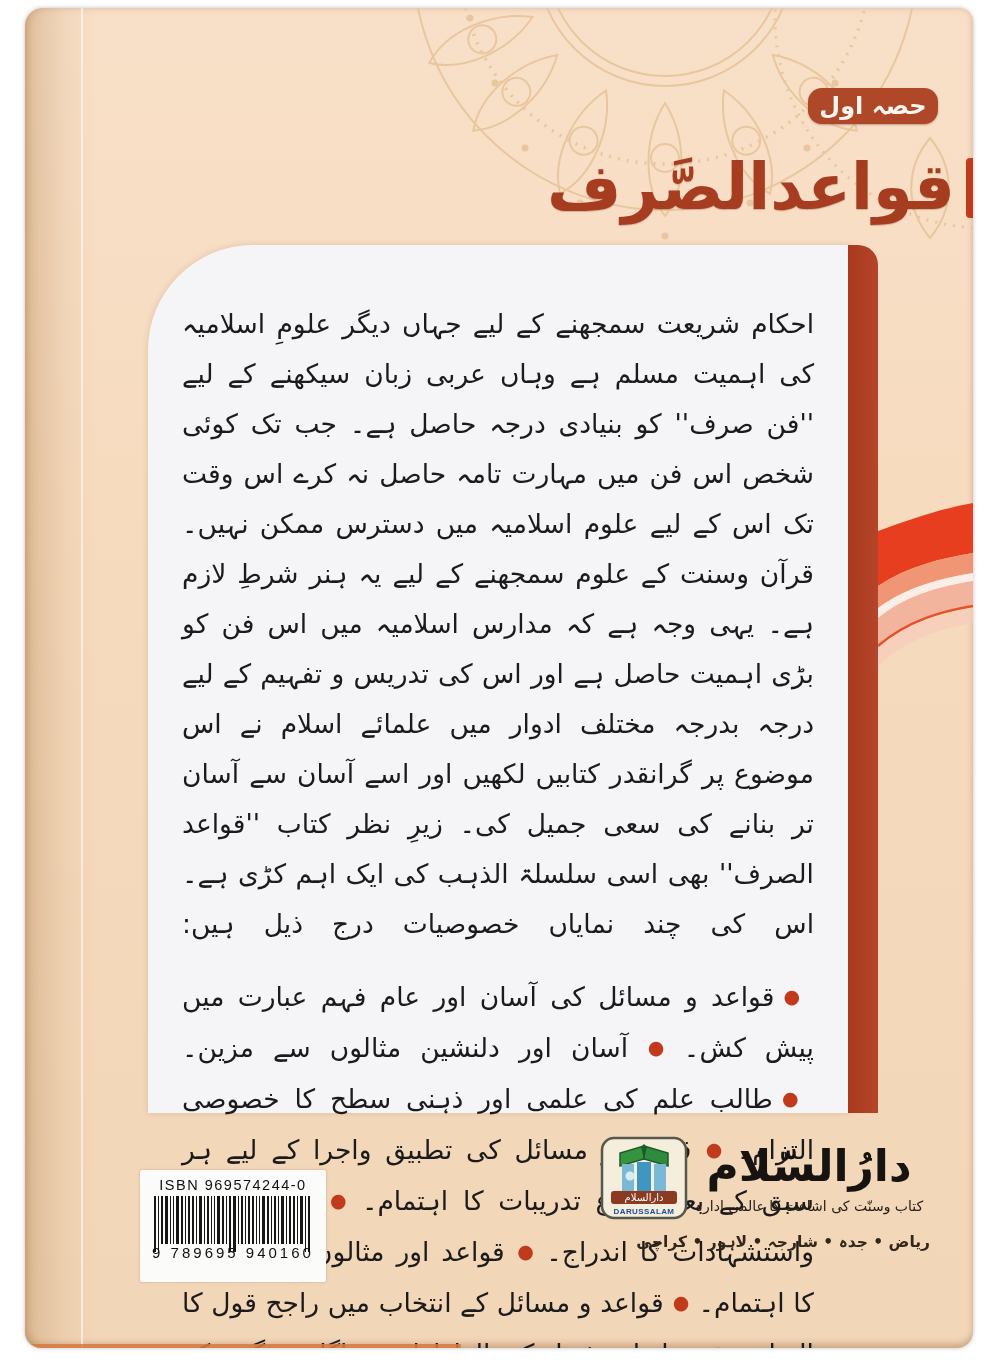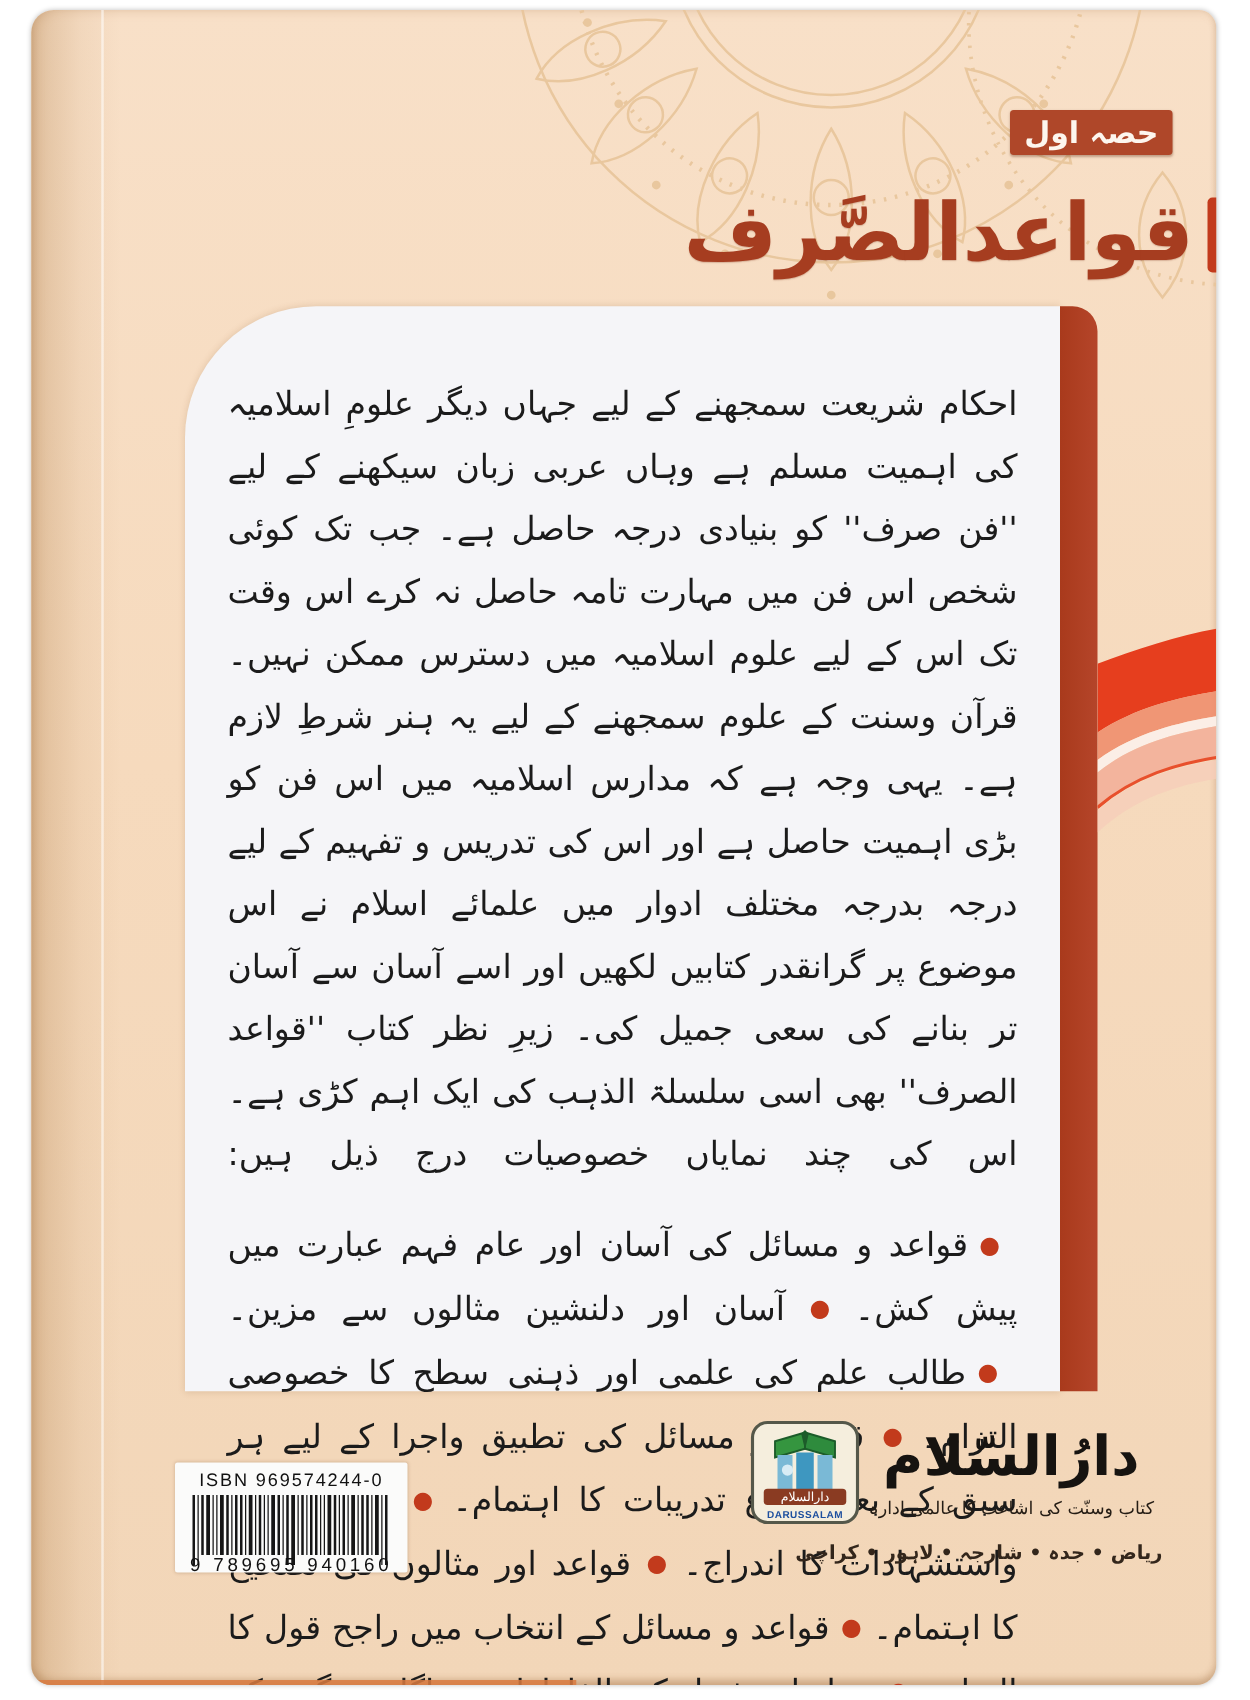--- a/index.html
+++ b/index.html
@@ -12,21 +12,21 @@
                    0 0 4px rgba(0,0,0,.25);
         overflow:hidden;}
   .spine-shade{position:absolute;left:0;top:0;bottom:0;width:72px;pointer-events:none;
         background:linear-gradient(to right,rgba(184,138,88,.38),rgba(184,138,88,.10) 55%,rgba(184,138,88,0));}
   .spine-line{position:absolute;left:56px;top:0;bottom:0;width:2px;background:rgba(255,255,255,.55);}
   .bottom-sliver{position:absolute;left:0;bottom:0;height:4px;width:46%;background:#d97a3f;opacity:.85;}
 
   .mandala{position:absolute;left:170px;top:-20px;width:800px;height:280px;opacity:.95;}
 
   .part-badge{position:absolute;left:783px;top:80px;width:130px;height:36px;
-        background:#af4729;border-radius:3px;color:#fdf6ee;
+        background:#af4729;border-radius:14px;color:#fdf6ee;
         display:flex;align-items:center;justify-content:center;
         font-size:24px;font-weight:bold;direction:rtl;letter-spacing:1px;
         box-shadow:0 1px 2px rgba(90,35,10,.35);}
   .cover-title{position:absolute;right:12px;top:136px;width:420px;
         color:#a63d20;font-size:64px;font-weight:bold;direction:rtl;text-align:center;
         text-shadow:0 1px 1px rgba(120,40,15,.25);line-height:86px;}
 
   .panel{position:absolute;left:123px;top:237px;width:700px;height:868px;
         background:#f5f5f8;border-radius:105px 0 0 0;
         box-shadow:0 0 6px rgba(120,70,30,.18);}
@@ -36,21 +36,21 @@
         direction:rtl;color:#1b1b1b;}
   .intro{font-size:26.5px;line-height:50px;text-align:justify;text-align-last:justify;margin:0;}
   .features{font-size:26.5px;line-height:50px;text-align:justify;text-align-last:center;
         margin:22px 0 0 0;}
   .feat-bullet{color:#c23a1c;font-size:19px;margin:0 9px;vertical-align:3px;}
 
   .edge-mark{position:absolute;right:-1px;top:150px;width:8px;height:60px;
         background:#c23a1c;border-radius:4px 0 0 4px;}
   .swoosh{position:absolute;left:853px;top:470px;width:95px;height:260px;}
 
-  .barcode{position:absolute;left:115px;top:1162px;width:186px;height:88px;
+  .barcode{position:absolute;left:115px;top:1162px;width:186px;height:112px;
         background:#fbfbfa;border-radius:2px;box-shadow:0 0 3px rgba(100,60,25,.25);
         display:flex;flex-direction:column;align-items:center;padding:7px 8px 6px;box-sizing:border-box;
         font-family:"Liberation Sans",sans-serif;color:#111;}
   .isbn-label{font-size:14.5px;letter-spacing:1.5px;white-space:nowrap;}
   .bars{margin-top:3px;height:56px;display:flex;align-items:flex-start;}
   .bars span{display:inline-block;background:#161616;margin-right:2px;height:48px;}
   .bars span.guard{height:56px;}
   .isbn-digits{font-size:15px;letter-spacing:3px;margin-top:-8px;background:transparent;white-space:nowrap;}
 
   .pub{position:absolute;left:575px;top:1128px;width:330px;direction:rtl;color:#161310;}

